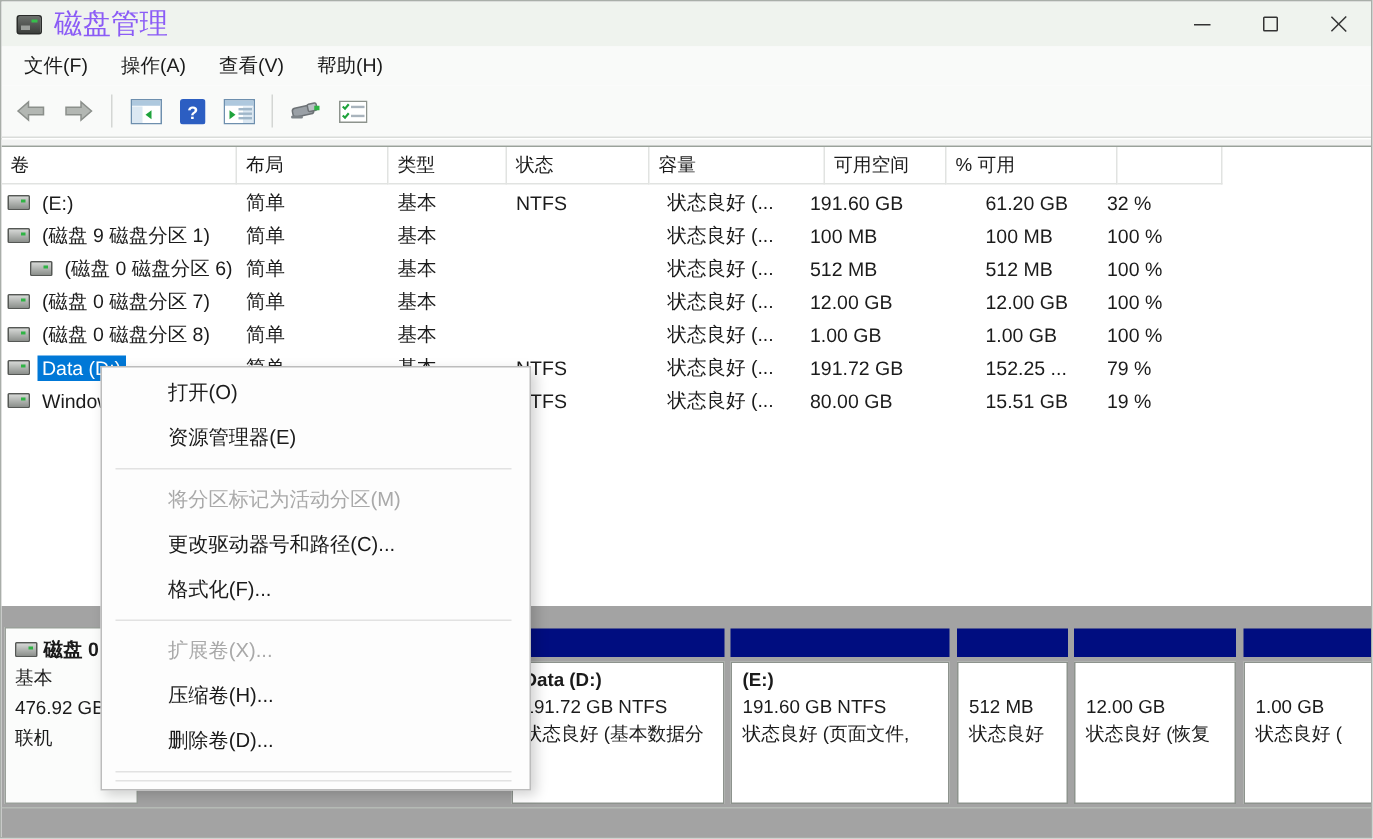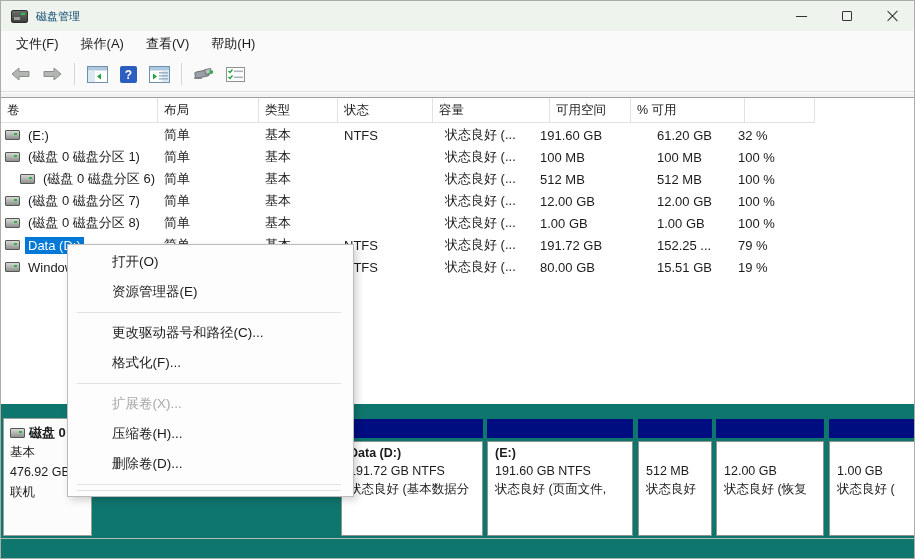--- a/index.html
+++ b/index.html
@@ -7,21 +7,21 @@
   #window { position:relative; width:915px; height:559px; background:#ffffff;
             border:1px solid #a9aea9; overflow:hidden; }
 
   
   #titlebar { position:absolute; top:0; left:0; width:915px; height:30px;
               background:var(--titlebar-bg); display:flex; align-items:center; padding-left:10px; }
   .title-icon { width:17px; height:13px; background:linear-gradient(#6b6f6b,#3c3f3c);
                 border:1px solid #2a2c2a; border-radius:2px; position:relative; margin-right:8px; }
   .title-icon::after { content:''; position:absolute; right:2px; top:2px; width:4px; height:2px; background:#35c04a; }
   .title-icon::before { content:''; position:absolute; left:2px; bottom:2px; width:6px; height:3px; background:#9a9e9a; }
-  #title-text { font-size:11px; color:#0c4a6e; }
+  #title-text { font-size:19px; color:#8b5cf6; }
   #win-controls { position:absolute; right:0; top:0; height:30px; display:flex; }
   .win-btn { width:46px; height:30px; display:flex; align-items:center; justify-content:center; }
   .glyph-min { width:11px; height:1px; background:#333; }
   .glyph-max { width:10px; height:10px; border:1.2px solid #333; border-radius:1px; }
   .glyph-close { position:relative; width:12px; height:12px; }
   .glyph-close::before,.glyph-close::after { content:''; position:absolute; left:5px; top:-1px;
       width:1.3px; height:14px; background:#333; }
   .glyph-close::before { transform:rotate(45deg); }
   .glyph-close::after  { transform:rotate(-45deg); }
 
@@ -51,21 +51,21 @@
            overflow:hidden; white-space:nowrap; }
   .vcell.first { padding-left:4px; }
   .drive-icon { flex:none; width:15px; height:10px; margin-right:5px;
                 background:linear-gradient(#d6d8d6,#8e928e); border:1px solid #555855;
                 border-radius:1px; position:relative; }
   .drive-icon::after { content:''; position:absolute; right:2px; top:2px; width:3px; height:2px; background:#2fb344; }
   .vol-label { padding:1px 3px; }
   .vol-label.selected { background:var(--sel); color:#fff; }
 
   
-  #bottom-pane { position:absolute; top:403px; left:0; width:915px; height:156px; background:#0f766e; }
+  #bottom-pane { position:absolute; top:403px; left:0; width:915px; height:156px; background:#a3a3a3; }
   #disk-label-box { position:absolute; left:2px; top:14px; width:89px; height:118px;
                     background:#fbfcfb; border:1px solid #9aa09a; padding:5px 4px 0 6px; overflow:hidden; }
   #disk-label-line1 { display:flex; align-items:center; font-size:13px; font-weight:bold; color:#1b1b1b; height:18px; white-space:nowrap; }
   #disk-label-line1 .drive-icon { margin-right:4px; }
   .disk-label-line { font-size:12.5px; color:#1b1b1b; line-height:20px; white-space:nowrap; }
   .part-bar  { position:absolute; top:15px; height:19px; background:var(--part-bar); }
   .part-body { position:absolute; top:37px; height:95px; background:#ffffff;
                border:1px solid #8d938d; padding:4px 2px 0 7px; overflow:hidden; }
   .part-name   { font-size:12.5px; font-weight:bold; color:#1b1b1b; height:17.5px; white-space:nowrap; }
   .part-size   { font-size:12.5px; color:#1b1b1b; height:17.5px; white-space:nowrap; }
@@ -189,21 +189,21 @@
           <div class="vcell" style="width: 101px;">NTFS</div>
           <div class="vcell" style="width: 95px;">状态良好 (...</div>
           <div class="vcell" style="width: 117px;">191.60 GB</div>
           <div class="vcell" style="width: 81px;">61.20 GB</div>
           <div class="vcell" style="width: 114px;">32 %</div>
           <div class="vcell" style="width: 70px;"></div>
         </div>
         <div class="vrow">
           <div class="vcell first" style="width: 157px;">
             <span class="drive-icon"></span>
-            <span class="vol-label">(磁盘 0 磁盘分区 1)</span>
+            <span class="vol-label">(磁盘 9 磁盘分区 1)</span>
           </div>
           <div class="vcell" style="width: 101px;">简单</div>
           <div class="vcell" style="width: 79px;">基本</div>
           <div class="vcell" style="width: 101px;"></div>
           <div class="vcell" style="width: 95px;">状态良好 (...</div>
           <div class="vcell" style="width: 117px;">100 MB</div>
           <div class="vcell" style="width: 81px;">100 MB</div>
           <div class="vcell" style="width: 114px;">100 %</div>
           <div class="vcell" style="width: 70px;"></div>
         </div>
@@ -322,20 +322,21 @@
           <div class="part-status">状态良好 (</div>
         </div>
       </div>
     <div id="disk-row-bottomline"></div>
   </div>
 
   <div id="context-menu">
       <div class="mitem">打开(O)</div>
       <div class="mitem">资源管理器(E)</div>
       <div class="msep"></div>
+      <div class="mitem disabled">将分区标记为活动分区(M)</div>
       <div class="mitem">更改驱动器号和路径(C)...</div>
       <div class="mitem">格式化(F)...</div>
       <div class="msep"></div>
       <div class="mitem disabled">扩展卷(X)...</div>
       <div class="mitem">压缩卷(H)...</div>
       <div class="mitem">删除卷(D)...</div>
       <div class="msep"></div>
       <div class="msep"></div>
     </div>
 

